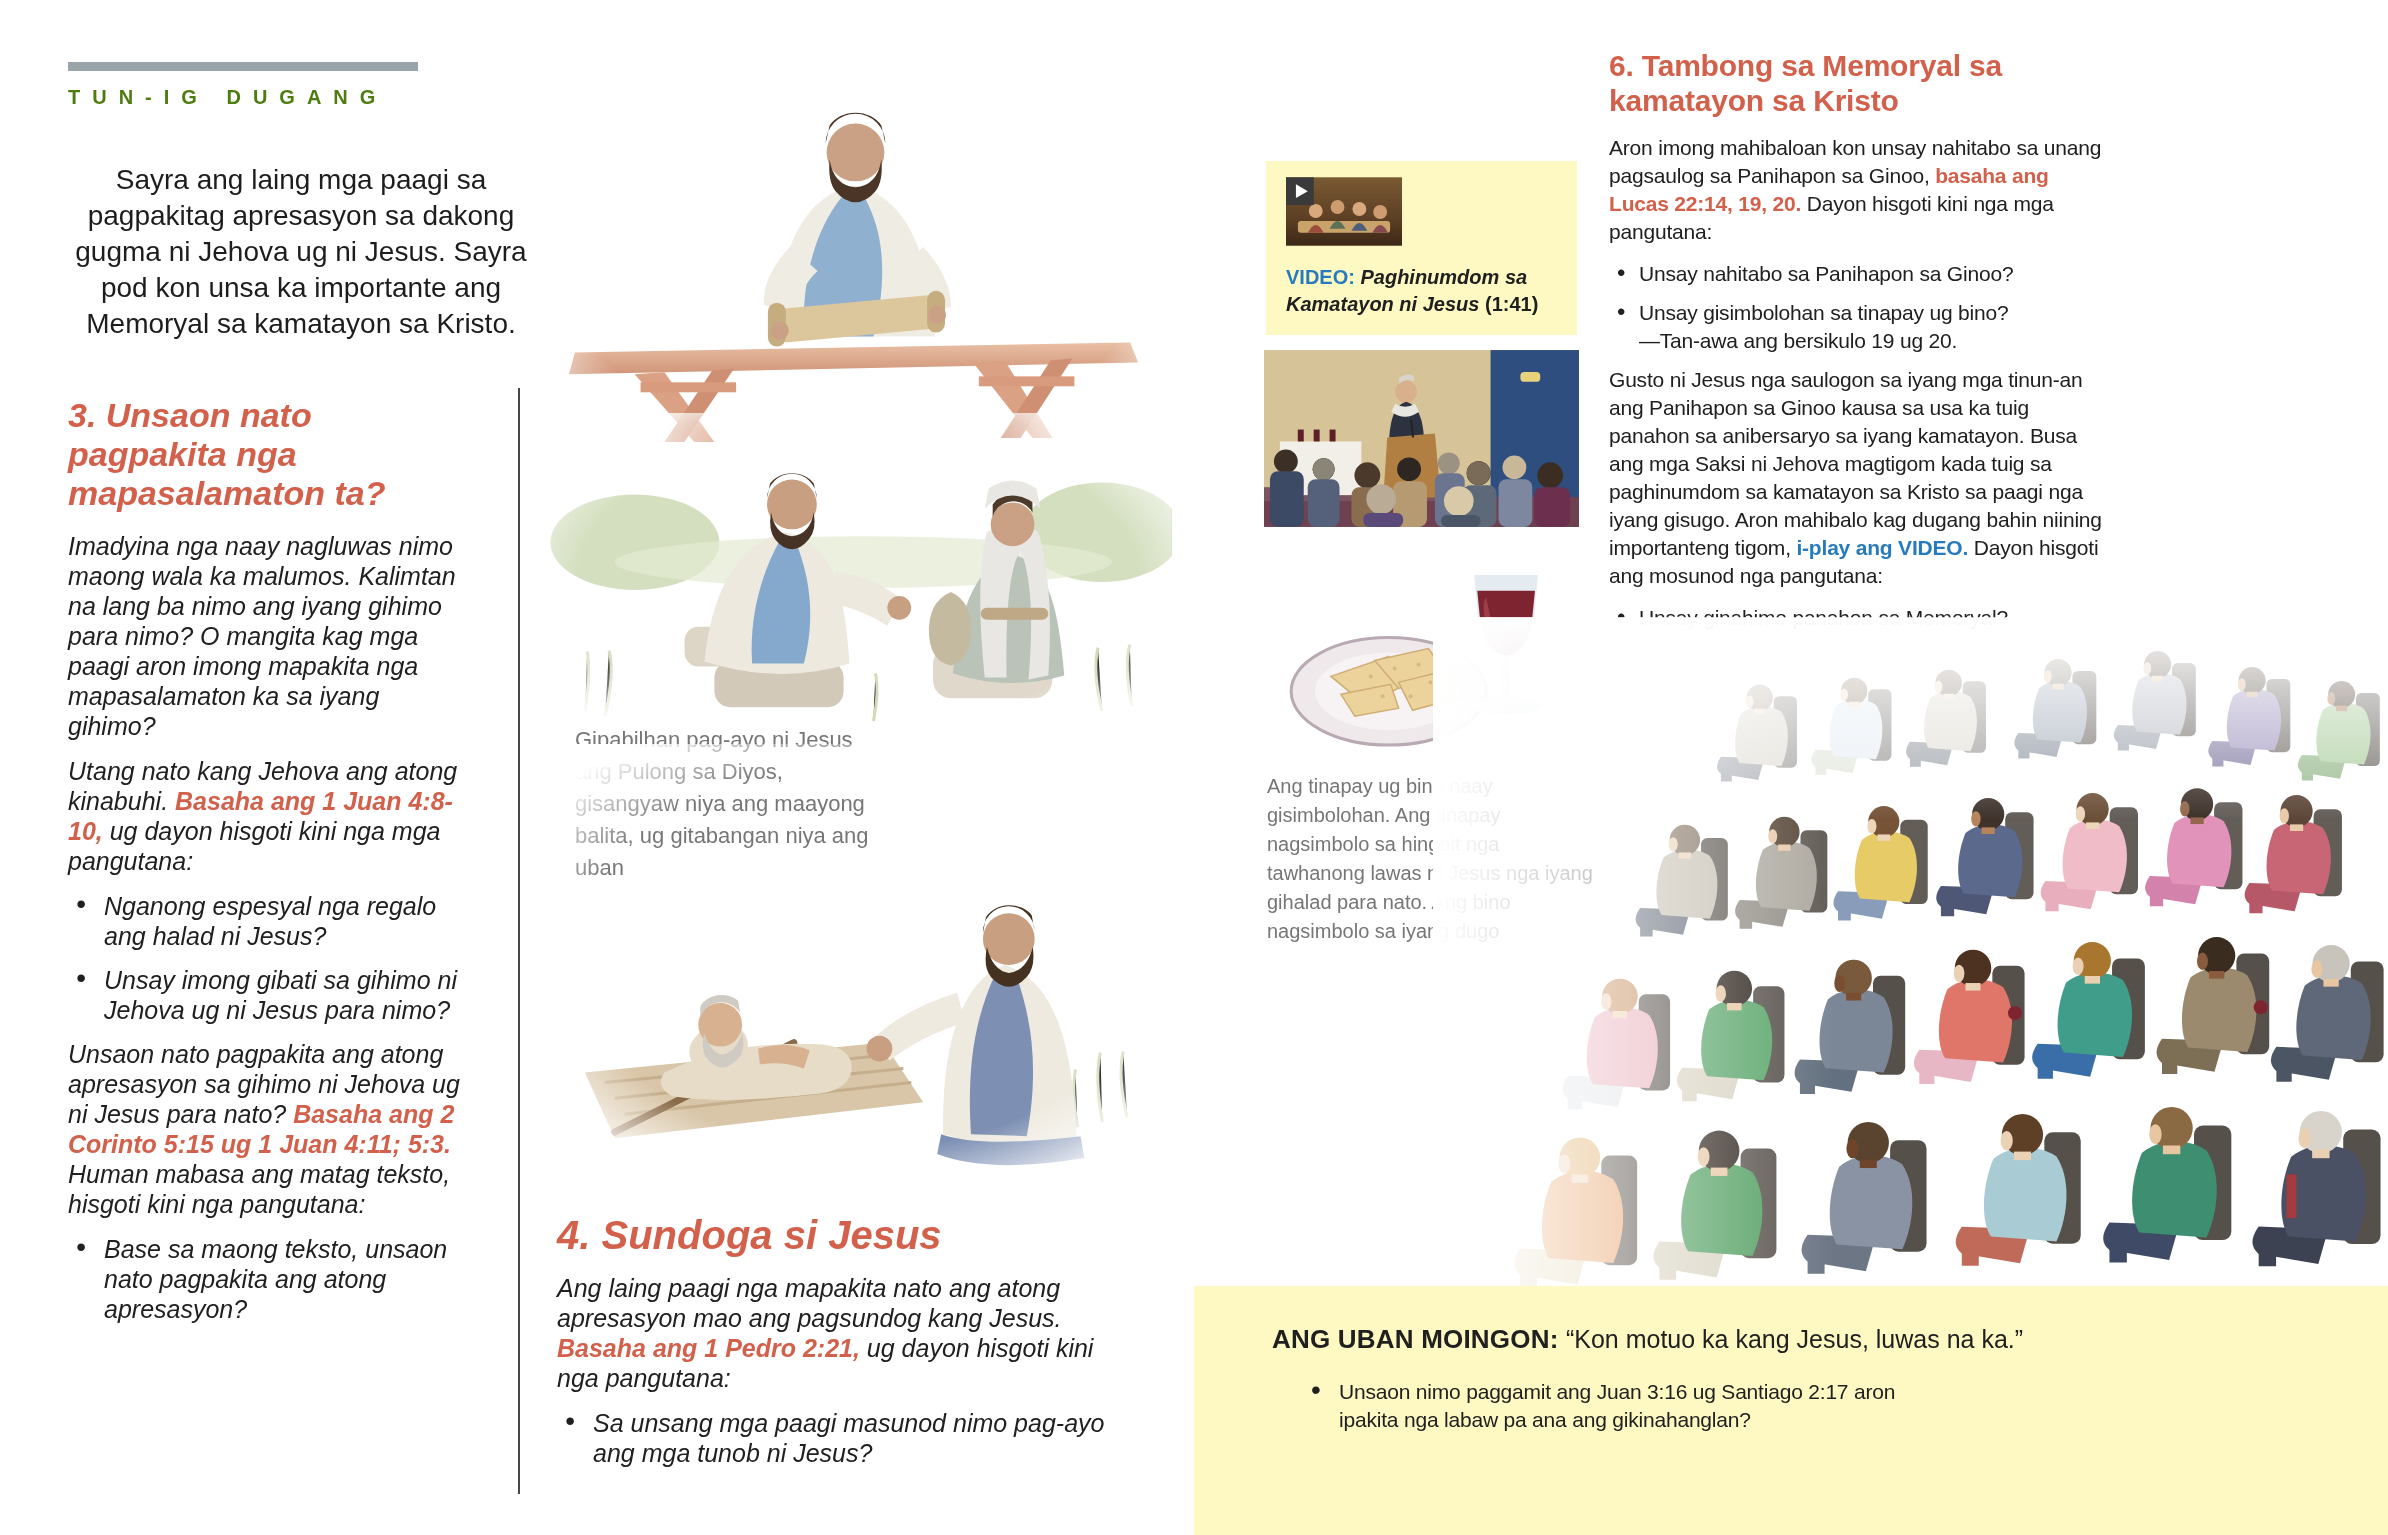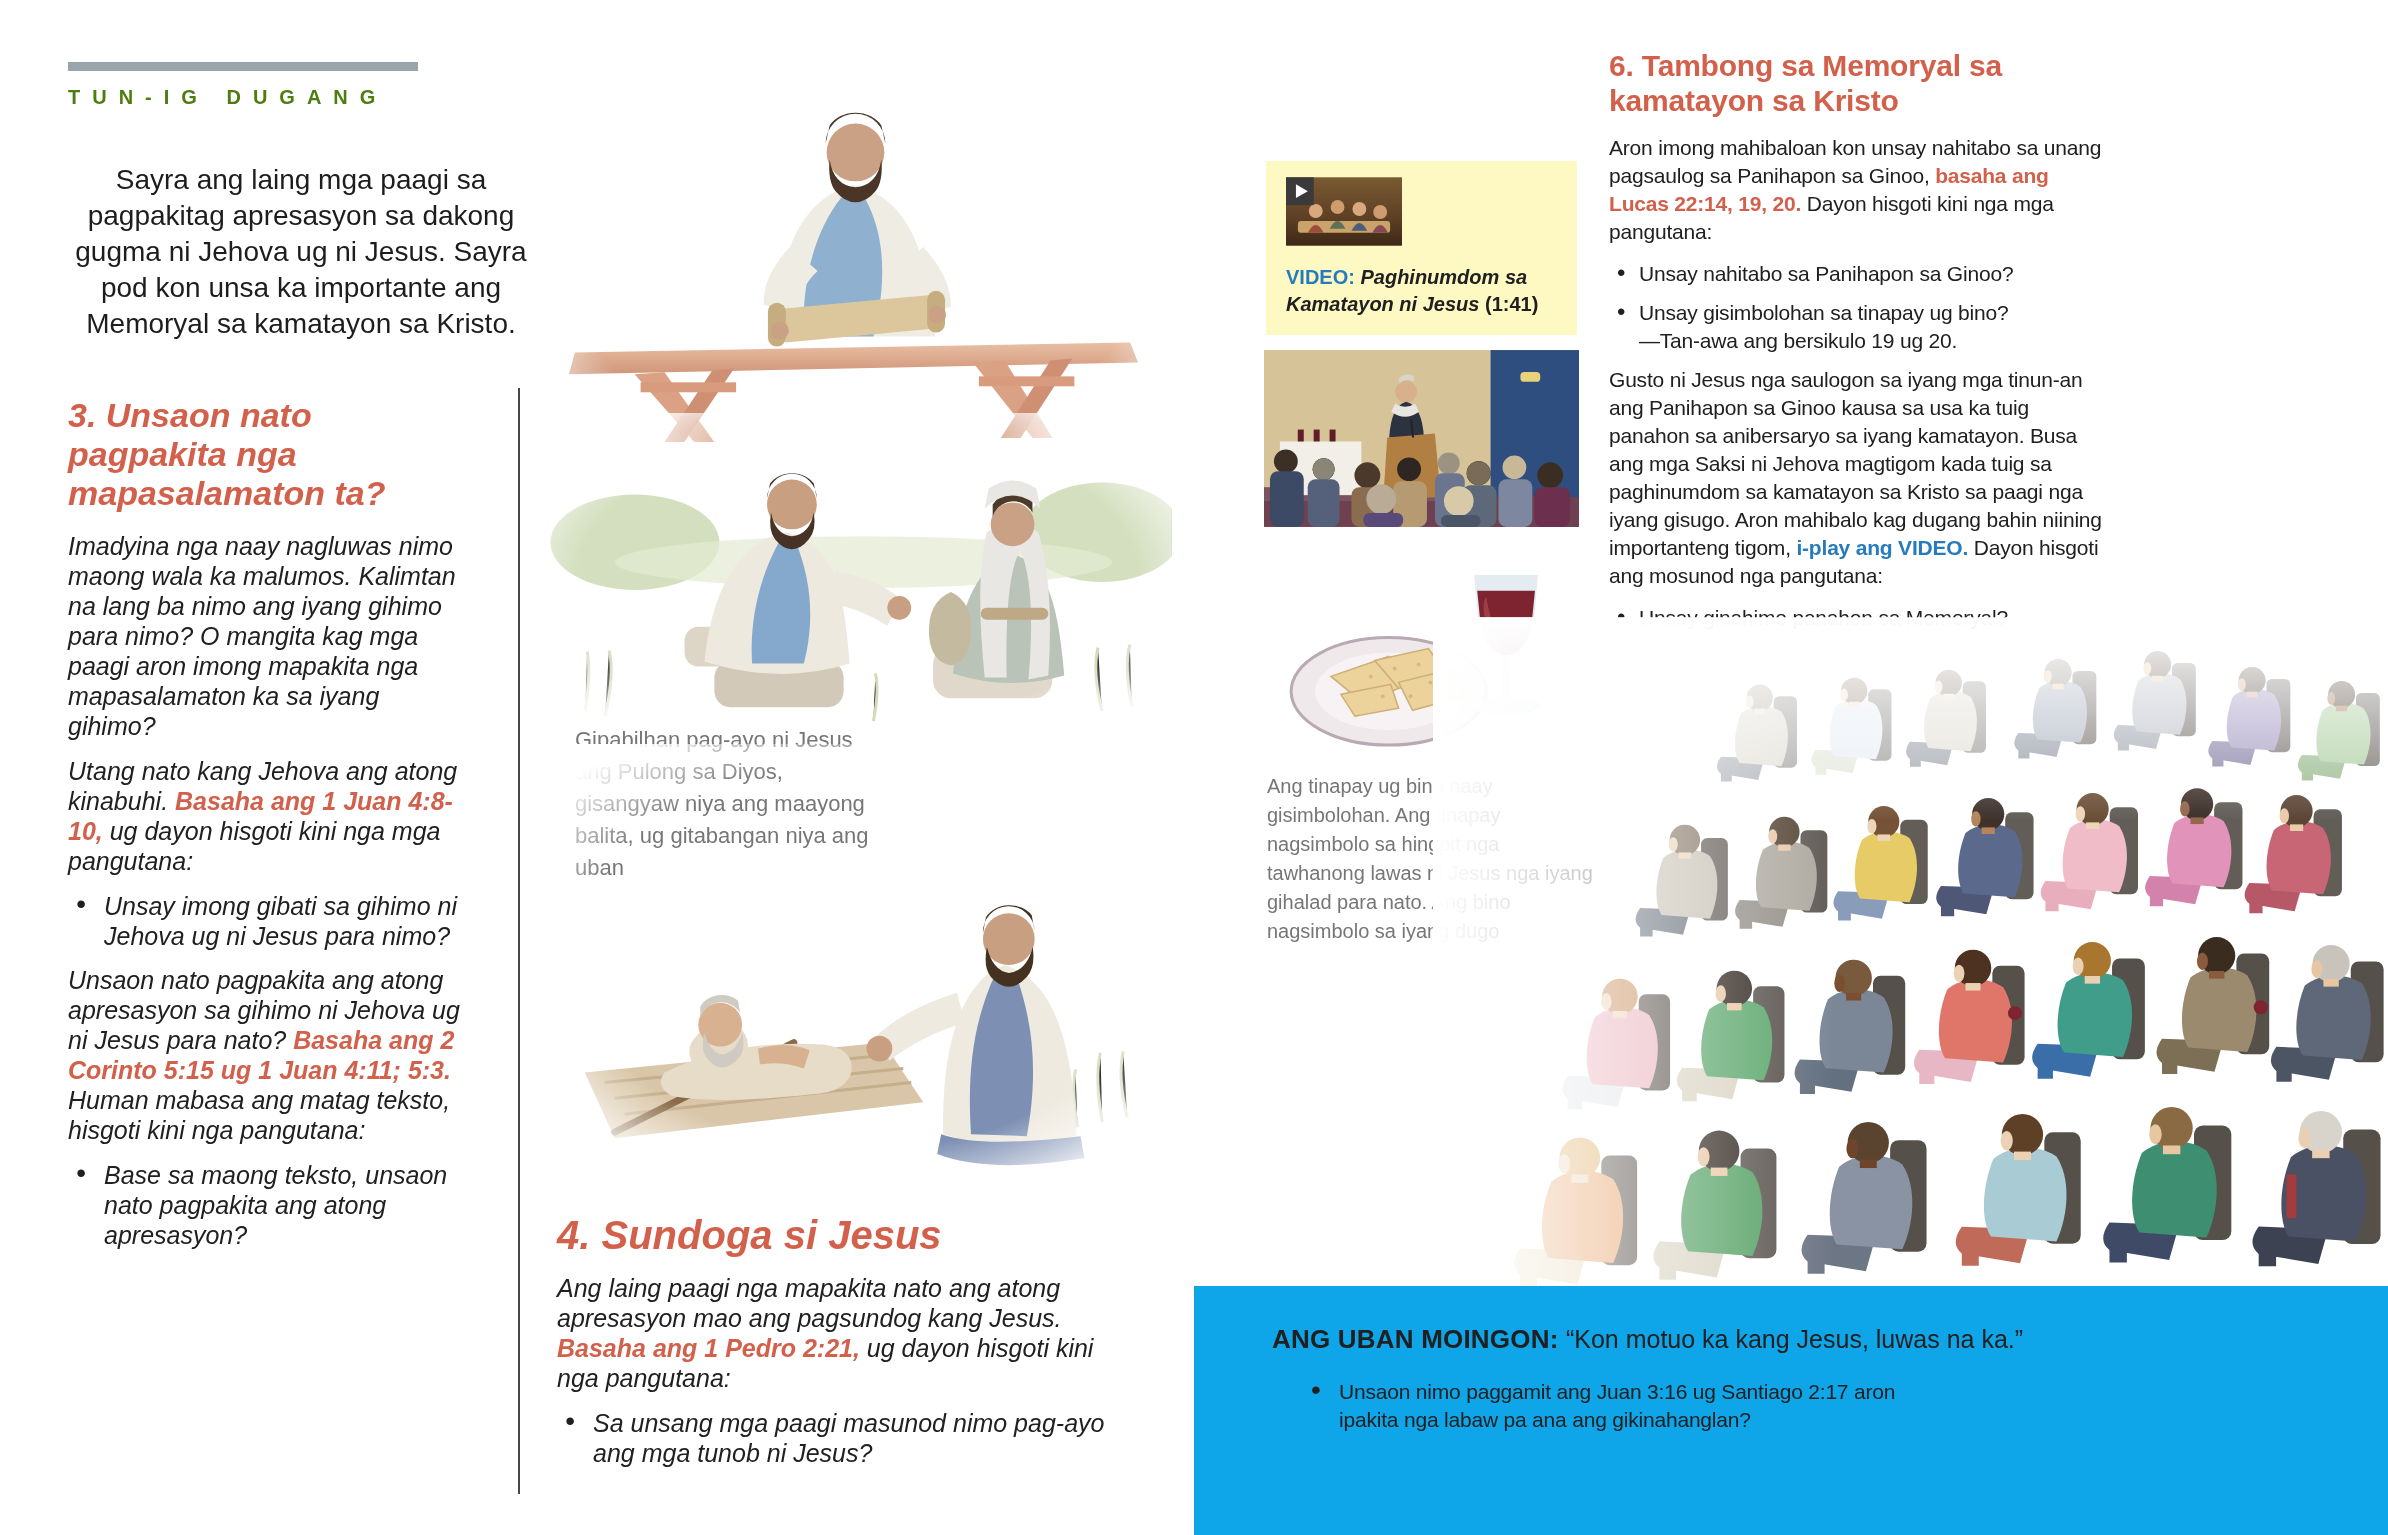--- a/index.html
+++ b/index.html
@@ -36,21 +36,21 @@
   .caption.rc2{font-size:20px;line-height:29px;}
 
   .divider{width:2px;background:#474747;}
 
   
   .video-box{background:#fef9c3;}
   .video-caption{font-size:20px;line-height:27px;font-weight:bold;}
   .video-caption .vtitle{font-style:italic;}
 
   
-  .graybox{background:#0ea5e9;}
+  .graybox{background:#fef9c3;}
   .graybox .head{font-size:25px;}
   .graybox .head b{font-size:26px;letter-spacing:0.2px;}
   .graybox .rc{font-size:21px;}
 </style>
 </head>
 <body>
 
 <div class="page">
 
   <div class="abs kicker-bar" style="left:68px;top:62px;width:350px;"></div>
@@ -58,20 +58,21 @@
 
   <div class="abs intro" style="left:56px;top:162px;width:490px;text-align:center;">Sayra ang laing mga paagi sa pagpakitag apresasyon sa dakong gugma ni Jehova ug ni Jesus. Sayra pod kon unsa ka importante ang Memoryal sa kamatayon sa Kristo.</div>
 
   <div class="abs divider" style="left:518px;top:388px;height:1106px;"></div>
 
   <div class="abs body-l" style="left:68px;top:396px;width:402px;">
     <h2 class="sec-title">3. Unsaon nato pagpakita nga mapasalamaton ta?</h2>
     <p><span>Imadyina nga naay nagluwas nimo maong wala ka malumos. Kalimtan na lang ba nimo ang iyang gihimo para nimo? O mangita kag mga paagi aron imong mapakita nga mapasalamaton ka sa iyang gihimo?</span></p>
     <p><span>Utang nato kang Jehova ang atong kinabuhi. </span><span class="ref">Basaha ang 1 Juan 4:8-10,</span><span> ug dayon hisgoti kini nga mga pangutana:</span></p>
     <ul class="blt">
+      <li>Nganong espesyal nga regalo ang halad ni Jesus?</li>
       <li>Unsay imong gibati sa gihimo ni Jehova ug ni Jesus para nimo?</li>
     </ul>
     <p><span>Unsaon nato pagpakita ang atong apresasyon sa gihimo ni Jehova ug ni Jesus para nato? </span><span class="ref">Basaha ang 2 Corinto 5:15 ug 1 Juan 4:11; 5:3.</span><span> Human mabasa ang matag teksto, hisgoti kini nga pangutana:</span></p>
     <ul class="blt">
       <li>Base sa maong teksto, unsaon nato pagpakita ang atong apresasyon?</li>
     </ul>
   </div>
 
   <svg class="abs" style="left:545px;top:48px;" width="617" height="398" viewBox="0 0 620 400">
     <defs>

